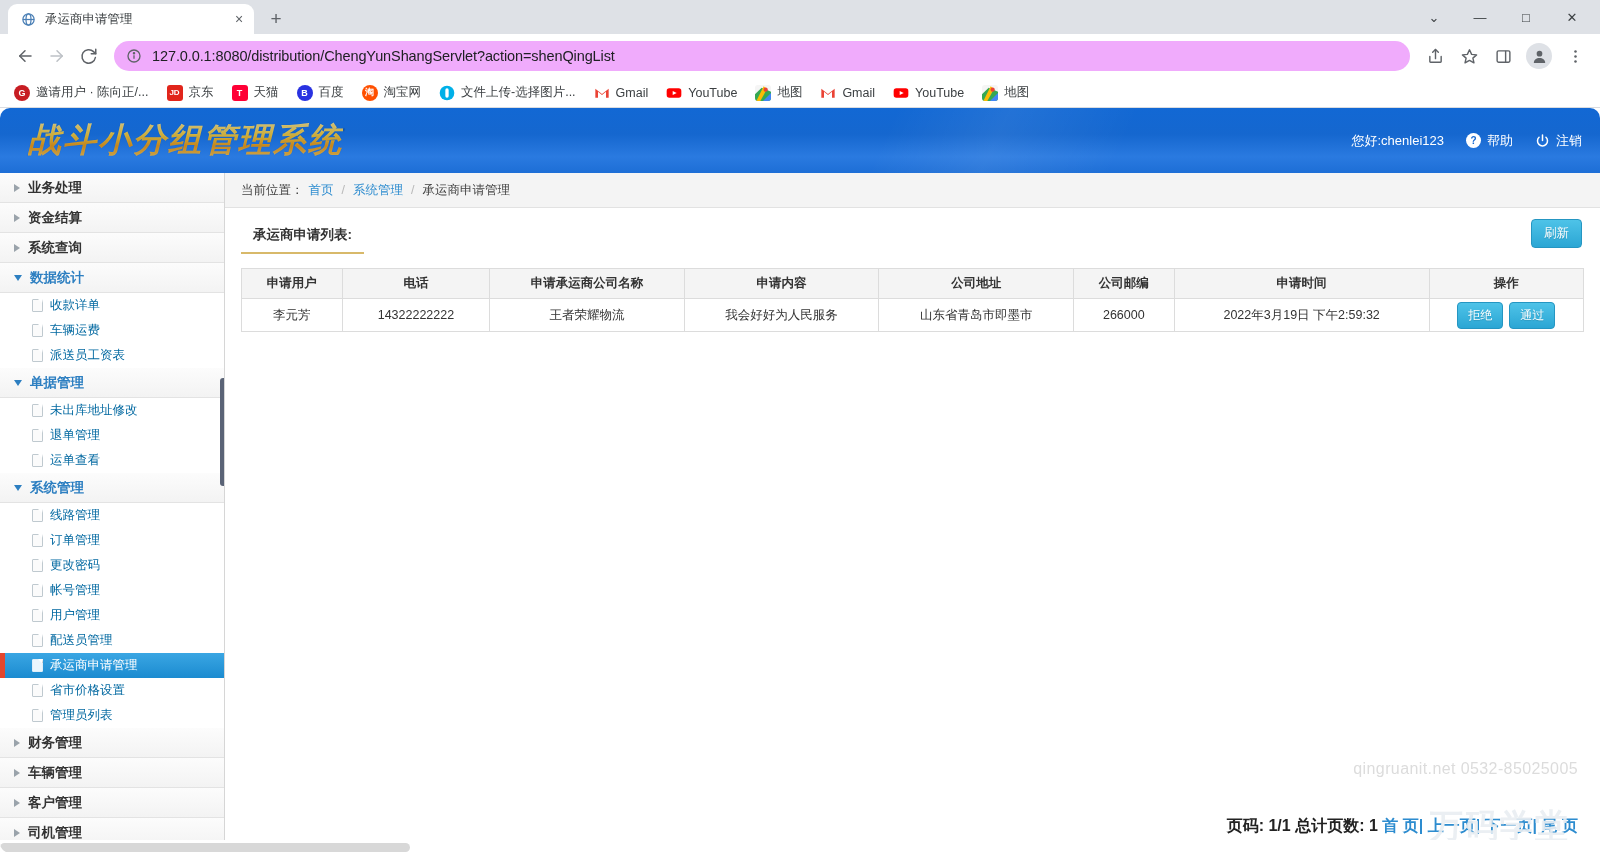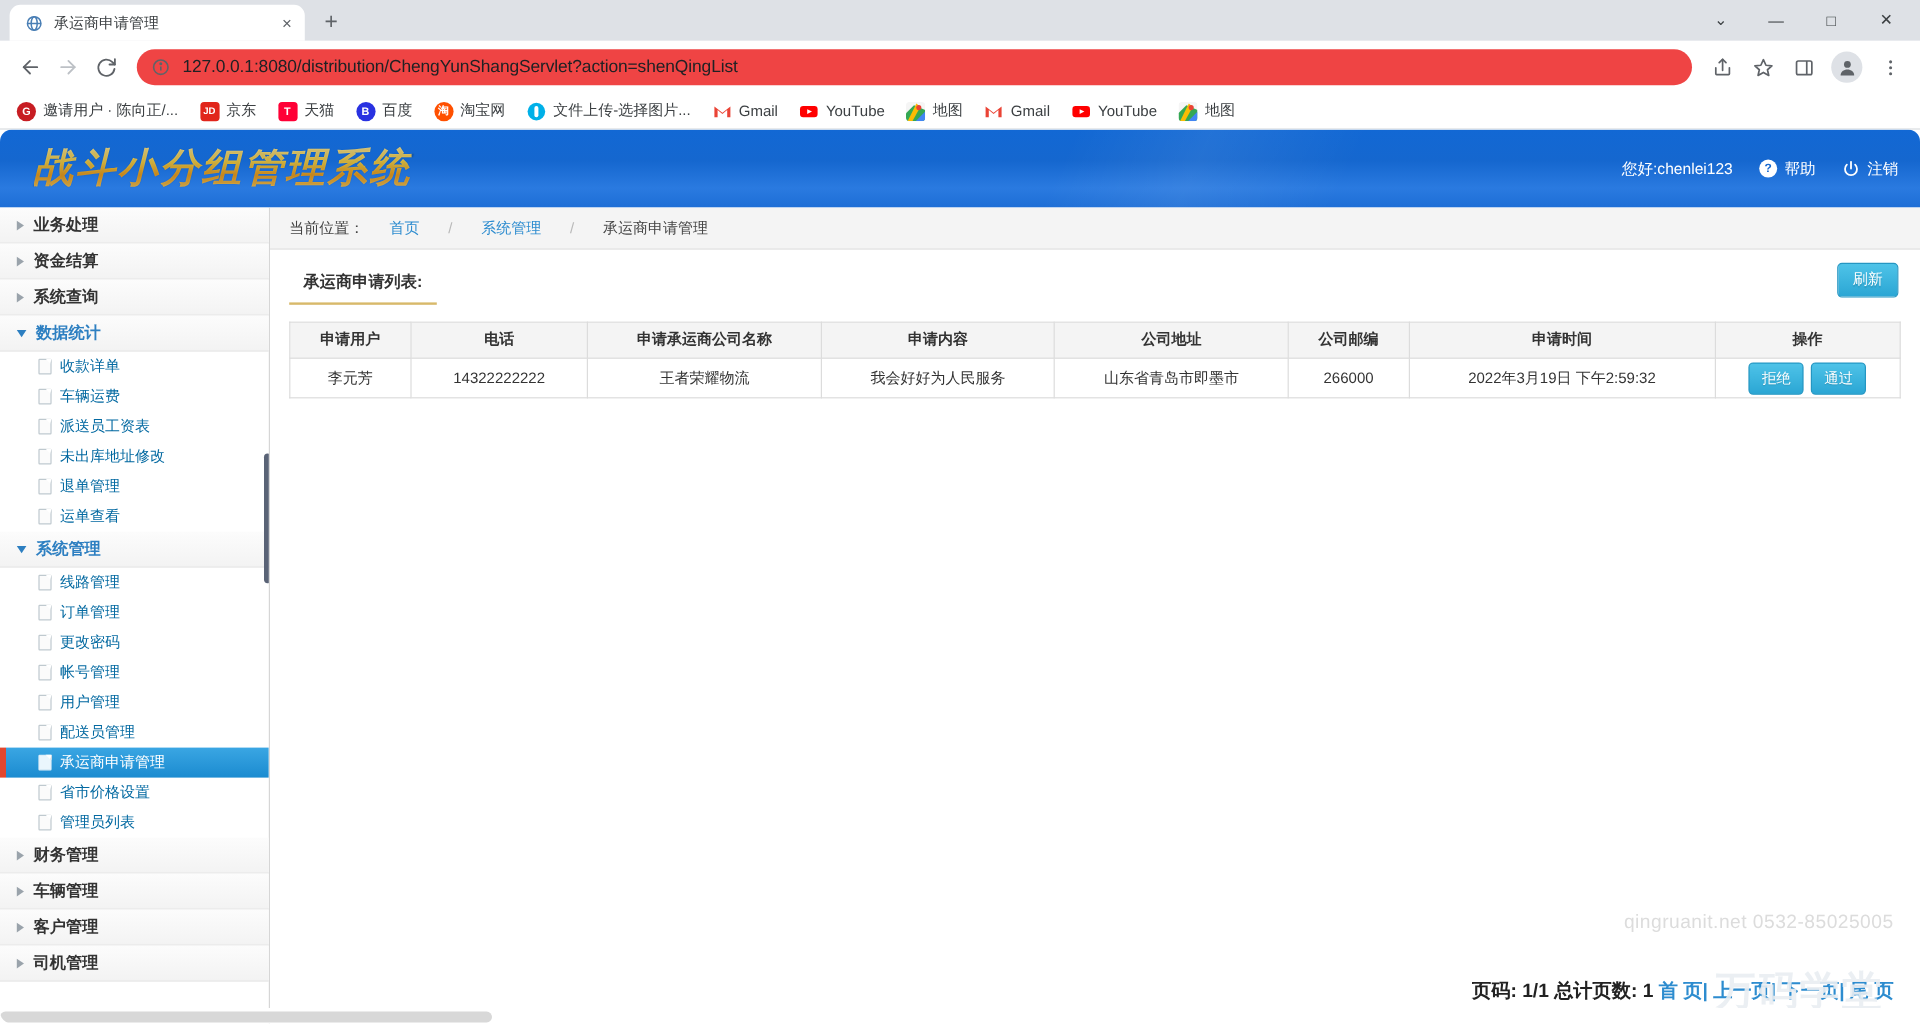--- a/index.html
+++ b/index.html
@@ -56,21 +56,21 @@
     height: 44px; background: #fff; display: flex; align-items: center;
     padding: 0 10px; gap: 2px;
   }
   .navbtn {
     width: 30px; height: 30px; display: flex; align-items: center;
     justify-content: center; color: #5f6368; flex: 0 0 30px;
   }
   .navbtn svg { width: 18px; height: 18px; }
   .navbtn.disabled { color: #bdc1c6; }
   .omnibox {
-    flex: 1; height: 30px; background: #ef4444; border-radius: 16px;
+    flex: 1; height: 30px; background: #f0abfc; border-radius: 16px;
     display: flex; align-items: center; padding: 0 12px; margin: 0 8px;
     gap: 10px; min-width: 0;
   }
   .omnibox .info-icon { width: 16px; height: 16px; flex: 0 0 16px; color: #5f6368; }
   .url-text {
     font-size: 14.5px; color: #202124; white-space: nowrap;
     overflow: hidden; text-overflow: ellipsis; letter-spacing: -0.1px;
   }
   .tool-icons { display: flex; align-items: center; gap: 4px; }
   .tool-icons .navbtn svg { width: 17px; height: 17px; }
@@ -184,21 +184,21 @@
     position: absolute; left: 2px; top: 0; width: 6px; height: 108px;
     background: #5a6376; border-radius: 3px;
   }
 
   
   .content { flex: 1; background: #fff; position: relative; overflow: hidden; }
 
   .crumbbar {
     height: 35px; background: #f4f4f4; border-bottom: 1px solid #e2e2e2;
     display: flex; align-items: center; padding-left: 16px;
-    font-size: 12.5px; color: #444; gap: 21px;
+    font-size: 12.5px; color: #444; gap: 5px;
   }
   .crumbbar a { color: #2d8ccf; text-decoration: none; }
   .crumbbar .sep { color: #b9b9b9; margin: 0 3px; }
 
   .panel-head {
     display: flex; align-items: flex-end; padding: 16px 16px 0 16px;
     position: relative; height: 46px;
   }
   .panel-title {
     font-size: 13.5px; font-weight: bold; color: #333;
@@ -483,20 +483,24 @@
               <span class="doc-ico"></span>
               <span>收款详单</span>
             </div>
             <div class="menu-sub">
               <span class="doc-ico"></span>
               <span>车辆运费</span>
             </div>
             <div class="menu-sub">
               <span class="doc-ico"></span>
               <span>派送员工资表</span>
+            </div>
+            <div class="menu-top open">
+              <span class="arrow-down"></span>
+              <span>单据管理</span>
             </div>
             <div class="menu-sub">
               <span class="doc-ico"></span>
               <span>未出库地址修改</span>
             </div>
             <div class="menu-sub">
               <span class="doc-ico"></span>
               <span>退单管理</span>
             </div>
             <div class="menu-sub">

